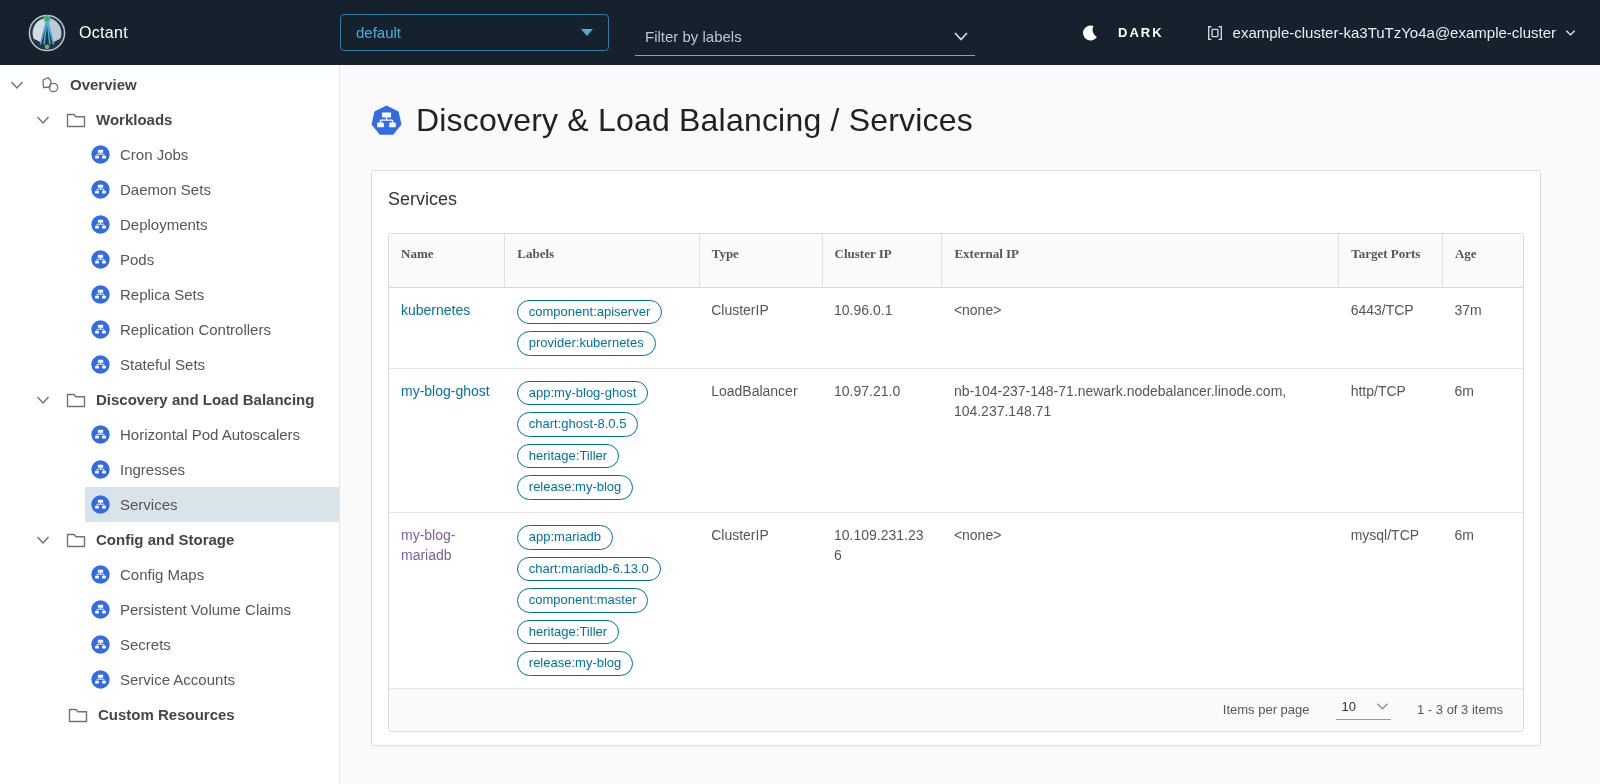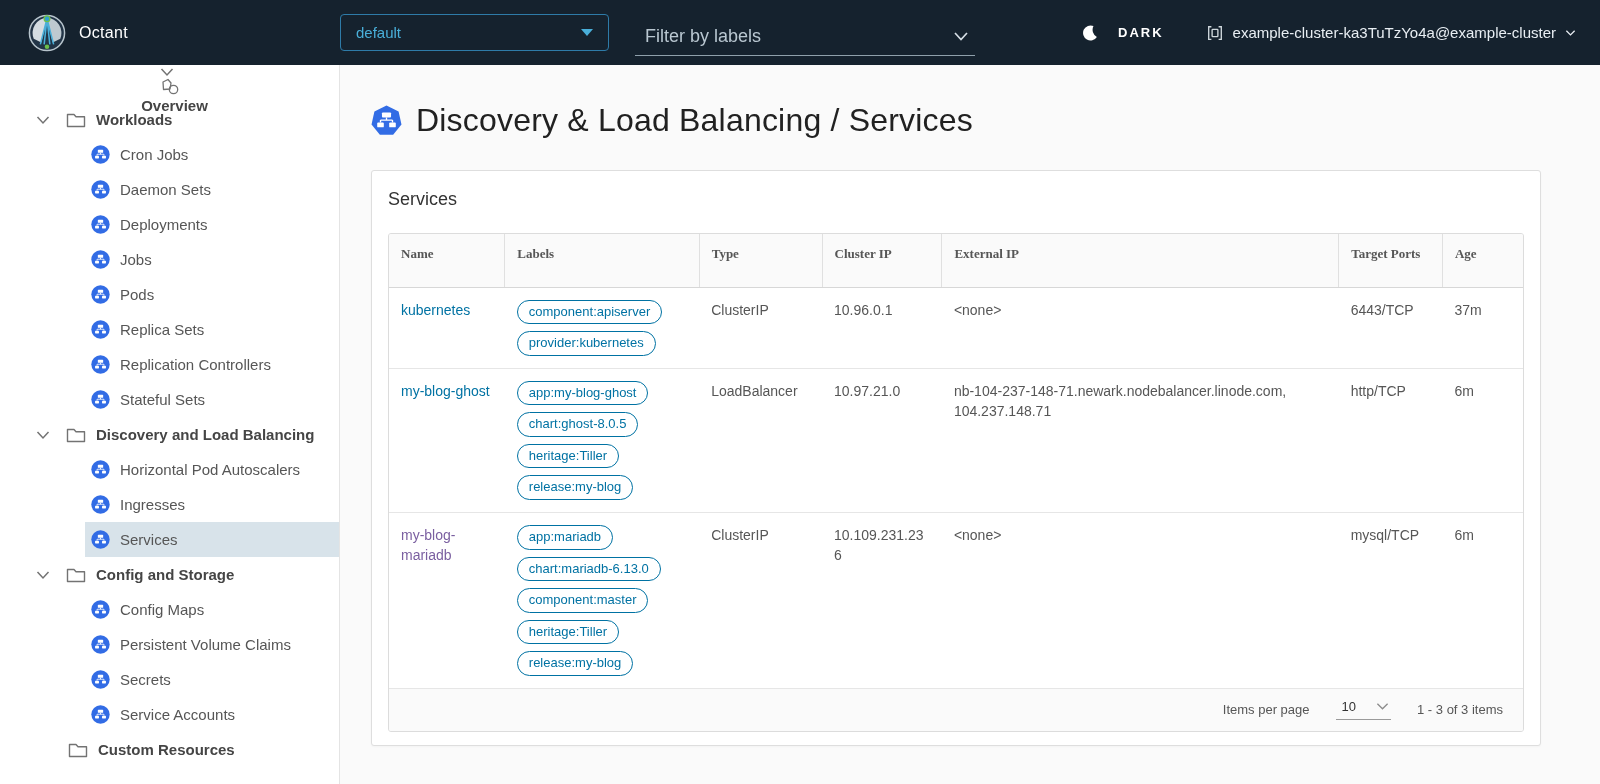--- a/index.html
+++ b/index.html
@@ -25,21 +25,21 @@
   .ns-select .ns-value { color:#49afd9; font-size:15px; }
   .caret-down {
     width:0; height:0; border-left:6px solid transparent; border-right:6px solid transparent;
     border-top:7px solid #49afd9;
   }
   .filter-box {
     width:340px; height:36px; margin-left:26px; margin-top:10px;
     border-bottom:1px solid #8fa0ab; display:flex; align-items:center;
     justify-content:space-between; padding:0 6px 2px 10px; cursor:text; flex:0 0 auto;
   }
-  .filter-placeholder { color:#b9c7d1; font-size:18px; }
+  .filter-placeholder { color:#b9c7d1; font-size:15px; }
   .theme-toggle {
     margin-left:auto; display:flex; align-items:center; gap:19px;
     color:#ffffff; font-size:13px; font-weight:700; letter-spacing:2px; cursor:pointer;
   }
   .cluster-select {
     margin-left:42px; display:flex; align-items:center; gap:9px;
     color:#e8eef3; font-size:15px; cursor:pointer;
   }
 
   
@@ -47,21 +47,21 @@
   nav.sidebar {
     width:340px; flex:0 0 auto; background:#ffffff; border-right:1px solid #e4e4e4;
     padding-top:2px; overflow:hidden;
   }
   main { flex:1; padding:0 0 0 31px; background:#fafafa; overflow:hidden; }
 
   
   .nav-row { height:35px; display:flex; align-items:center; font-size:15px; color:#565656; cursor:pointer; }
   .nav-row .nav-chevron { flex:0 0 auto; display:flex; }
   .nav-row .nav-icon { flex:0 0 auto; display:flex; }
-  .nav-row.root { padding-left:10px;flex-direction:column; }
+  .nav-row.root { padding-left:10px; }
   .nav-row.root .nav-chevron { margin-right:16px; }
   .nav-row.root .nav-icon { margin-right:10px; }
   .nav-row.section { padding-left:36px; }
   .nav-row.section.no-chevron { padding-left:68px; }
   .nav-row.section .nav-chevron { margin-right:16px; }
   .nav-row.section .nav-icon { margin-right:10px; }
   .nav-row.leaf { padding-left:91px; }
   .nav-row.leaf .nav-icon { margin-right:10px; }
   .nav-row.root .nav-label, .nav-row.section .nav-label { font-weight:700; color:#454545; }
   .nav-row.selected { background:linear-gradient(to right, #ffffff 85px, #d8e3ea 85px); }
@@ -223,32 +223,20 @@
         <span class="nav-icon">
           <svg width="19" height="19" viewBox="0 0 30 30">
             <circle cx="15" cy="15" r="14.5" fill="#326ce5"></circle>
             <rect x="10.8" y="7.6" width="8.4" height="4.6" rx="0.9" fill="#ffffff"></rect>
             <path d="M15 12.2 V14.6 M9.5 14.6 H20.5 M9.5 14.6 V16.8 M20.5 14.6 V16.8" stroke="#ffffff" stroke-width="1.3" fill="none"></path>
             <rect x="6.4" y="16.8" width="6.2" height="4.4" rx="0.9" fill="#ffffff"></rect>
             <rect x="17.4" y="16.8" width="6.2" height="4.4" rx="0.9" fill="#ffffff"></rect>
           </svg>
         </span>
         <span class="nav-label">Deployments</span>
-      </div>
-      <div class="nav-row leaf">
-        <span class="nav-icon">
-          <svg width="19" height="19" viewBox="0 0 30 30">
-            <circle cx="15" cy="15" r="14.5" fill="#326ce5"></circle>
-            <rect x="10.8" y="7.6" width="8.4" height="4.6" rx="0.9" fill="#ffffff"></rect>
-            <path d="M15 12.2 V14.6 M9.5 14.6 H20.5 M9.5 14.6 V16.8 M20.5 14.6 V16.8" stroke="#ffffff" stroke-width="1.3" fill="none"></path>
-            <rect x="6.4" y="16.8" width="6.2" height="4.4" rx="0.9" fill="#ffffff"></rect>
-            <rect x="17.4" y="16.8" width="6.2" height="4.4" rx="0.9" fill="#ffffff"></rect>
-          </svg>
-        </span>
-        <span class="nav-label">Jobs</span>
       </div>
       <div class="nav-row leaf">
         <span class="nav-icon">
           <svg width="19" height="19" viewBox="0 0 30 30">
             <circle cx="15" cy="15" r="14.5" fill="#326ce5"></circle>
             <rect x="10.8" y="7.6" width="8.4" height="4.6" rx="0.9" fill="#ffffff"></rect>
             <path d="M15 12.2 V14.6 M9.5 14.6 H20.5 M9.5 14.6 V16.8 M20.5 14.6 V16.8" stroke="#ffffff" stroke-width="1.3" fill="none"></path>
             <rect x="6.4" y="16.8" width="6.2" height="4.4" rx="0.9" fill="#ffffff"></rect>
             <rect x="17.4" y="16.8" width="6.2" height="4.4" rx="0.9" fill="#ffffff"></rect>
           </svg>

